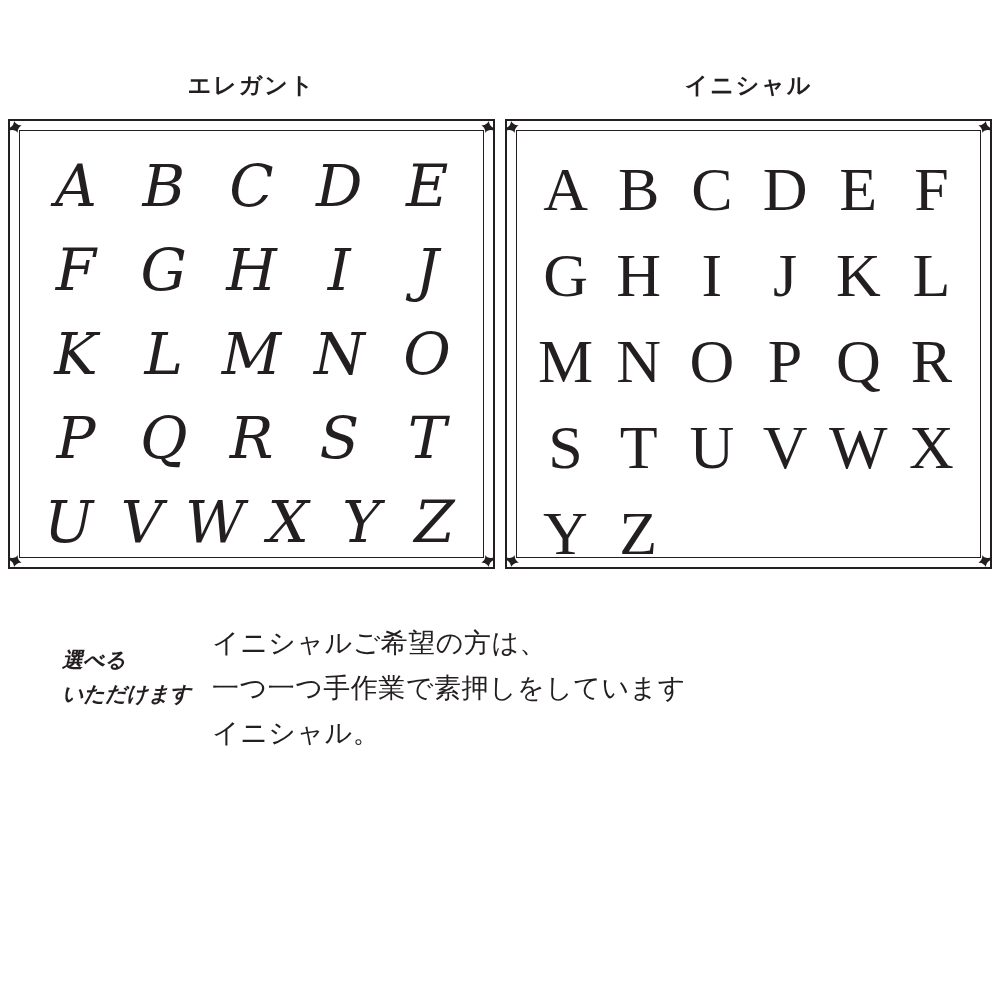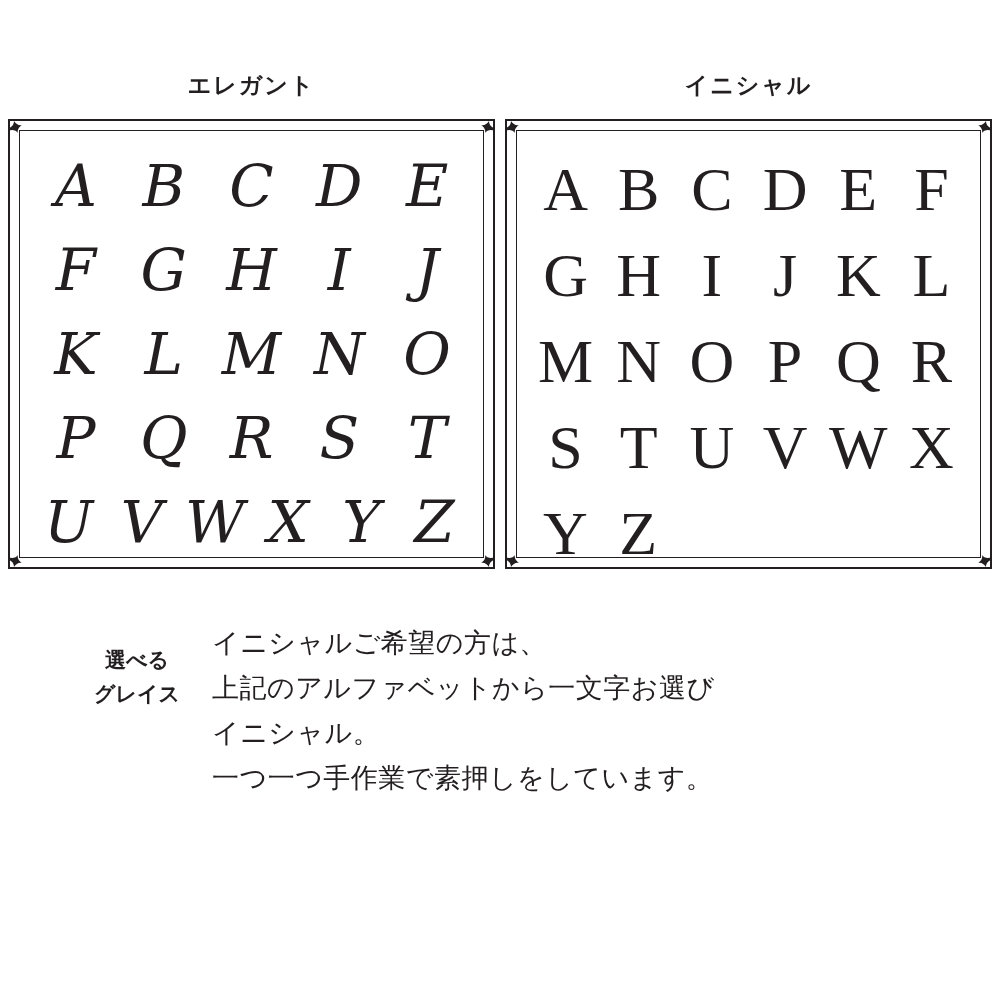--- a/index.html
+++ b/index.html
@@ -132,22 +132,23 @@
     box-sizing: border-box;
   }
 
   .note-label {
     width: 150px;
     flex: 0 0 150px;
     font-weight: bold;
     font-size: 21px;
     line-height: 34px;
     color: #231f20;
-    text-align: center;
+    text-align: left;
     padding-top: 22px;
+    font-style: italic;
   }
   .note-label .l2 { display: block; }
 
   .note-body {
     flex: 1;
     font-size: 27px;
     line-height: 45px;
     color: #231f20;
     letter-spacing: 0.5px;
   }
@@ -290,21 +291,20 @@
         </div>
       </div>
     </div>
   </div>
 
 </div>
 
 <div class="note">
   <div class="note-label">
     <span class="l1">選べる</span>
-    <span class="l2">グレイス</span>
+    <span class="l2">いただけます</span>
   </div>
   <div class="note-body">
     <p>イニシャルご希望の方は、</p>
-    <p>上記のアルファベットから一文字お選び</p>
+    <p>一つ一つ手作業で素押しをしています</p>
     <p>イニシャル。</p>
-    <p>一つ一つ手作業で素押しをしています。</p>
   </div>
 </div>
 
 </body></html>

